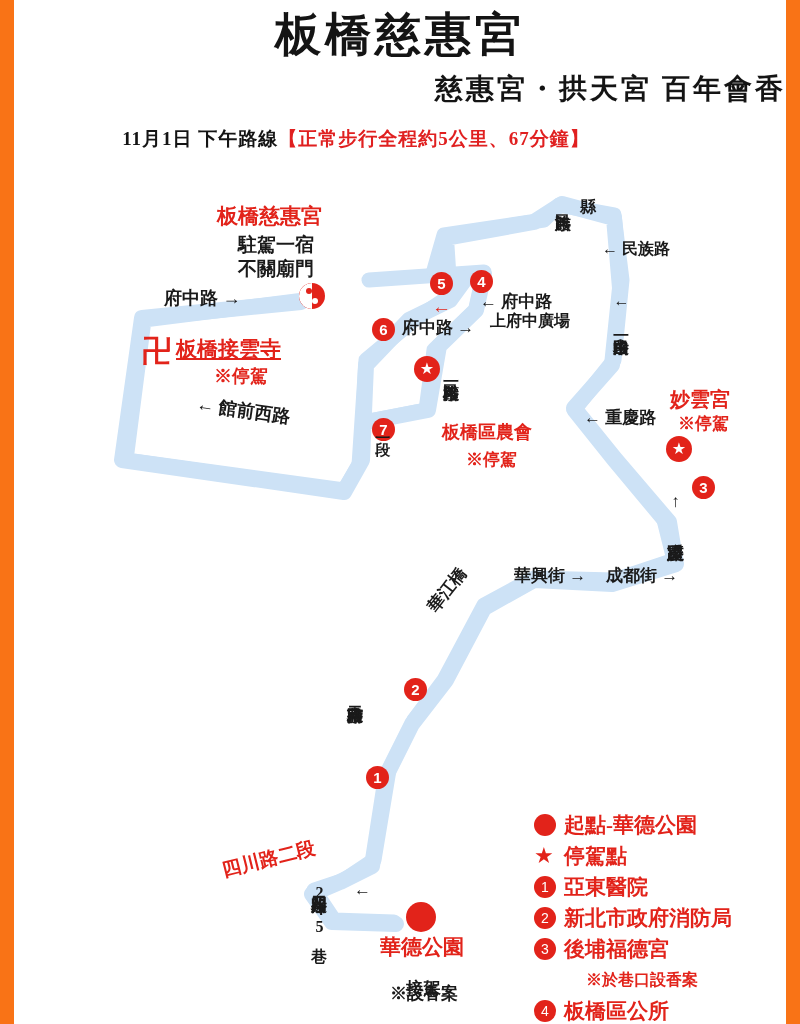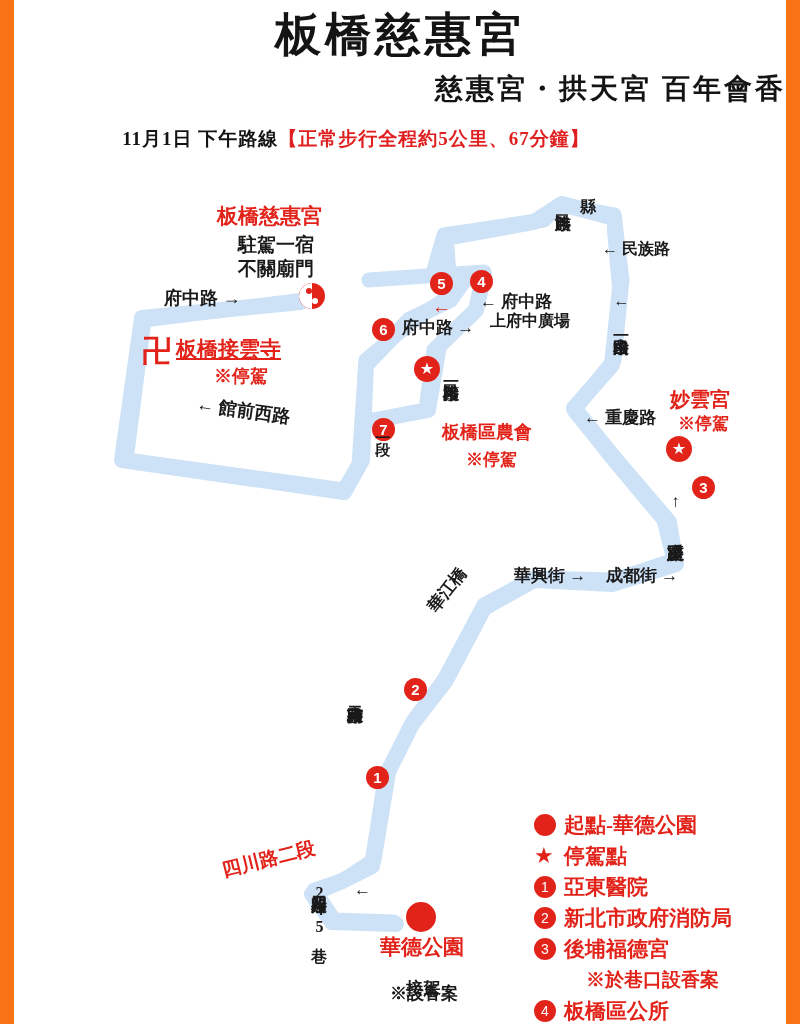--- a/index.html
+++ b/index.html
@@ -121,21 +121,21 @@
     width:30px;display:flex;align-items:center;justify-content:flex-start;
     flex:0 0 30px;
   }
   .legtext{
     font-size:21px;font-weight:bold;color:#e2231a;
     font-family:"Liberation Serif", serif;
     letter-spacing:0px;
     white-space:nowrap;
   }
   .legtext.sub{
-    font-size:19px;
+    font-size:16px;
     padding-left:22px;
   }
   .ic-dot{width:22px;height:22px;border-radius:50%;background:#e2231a;}
   .ic-star{color:#e2231a;font-size:22px;line-height:1;}
   .ic-num{
     width:22px;height:22px;border-radius:50%;background:#e2231a;color:#fff;
     font-size:14px;font-family:"Liberation Sans",sans-serif;
     display:flex;align-items:center;justify-content:center;
   }
   .ic-blank{width:22px;height:22px;}

